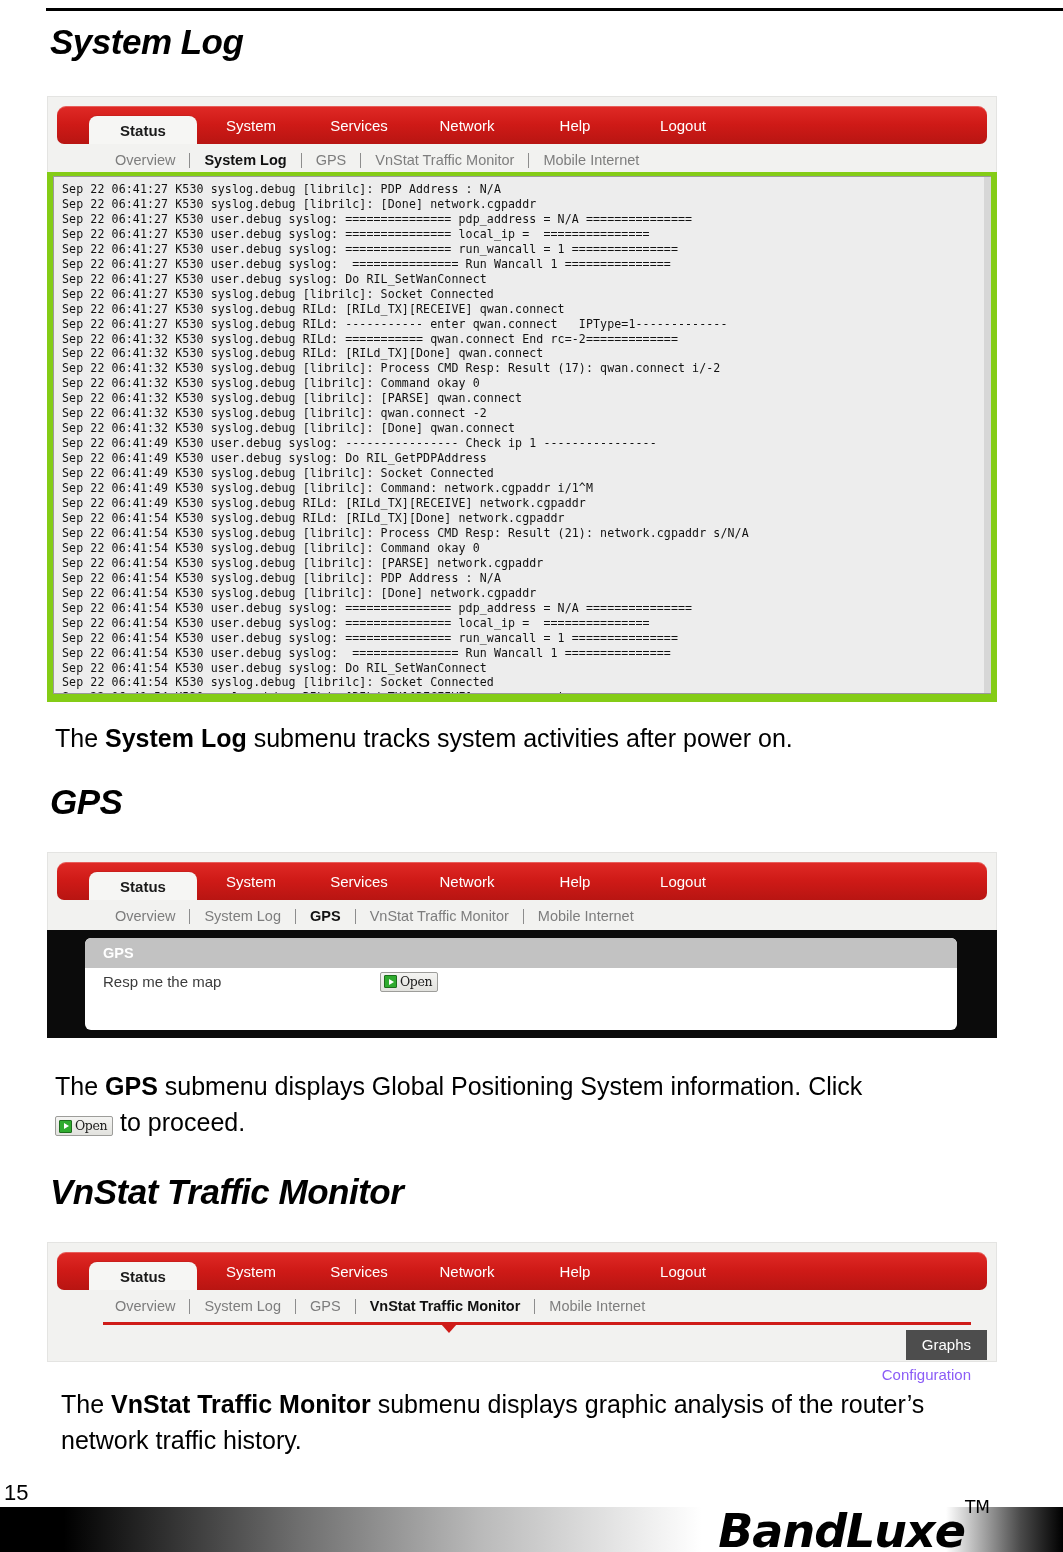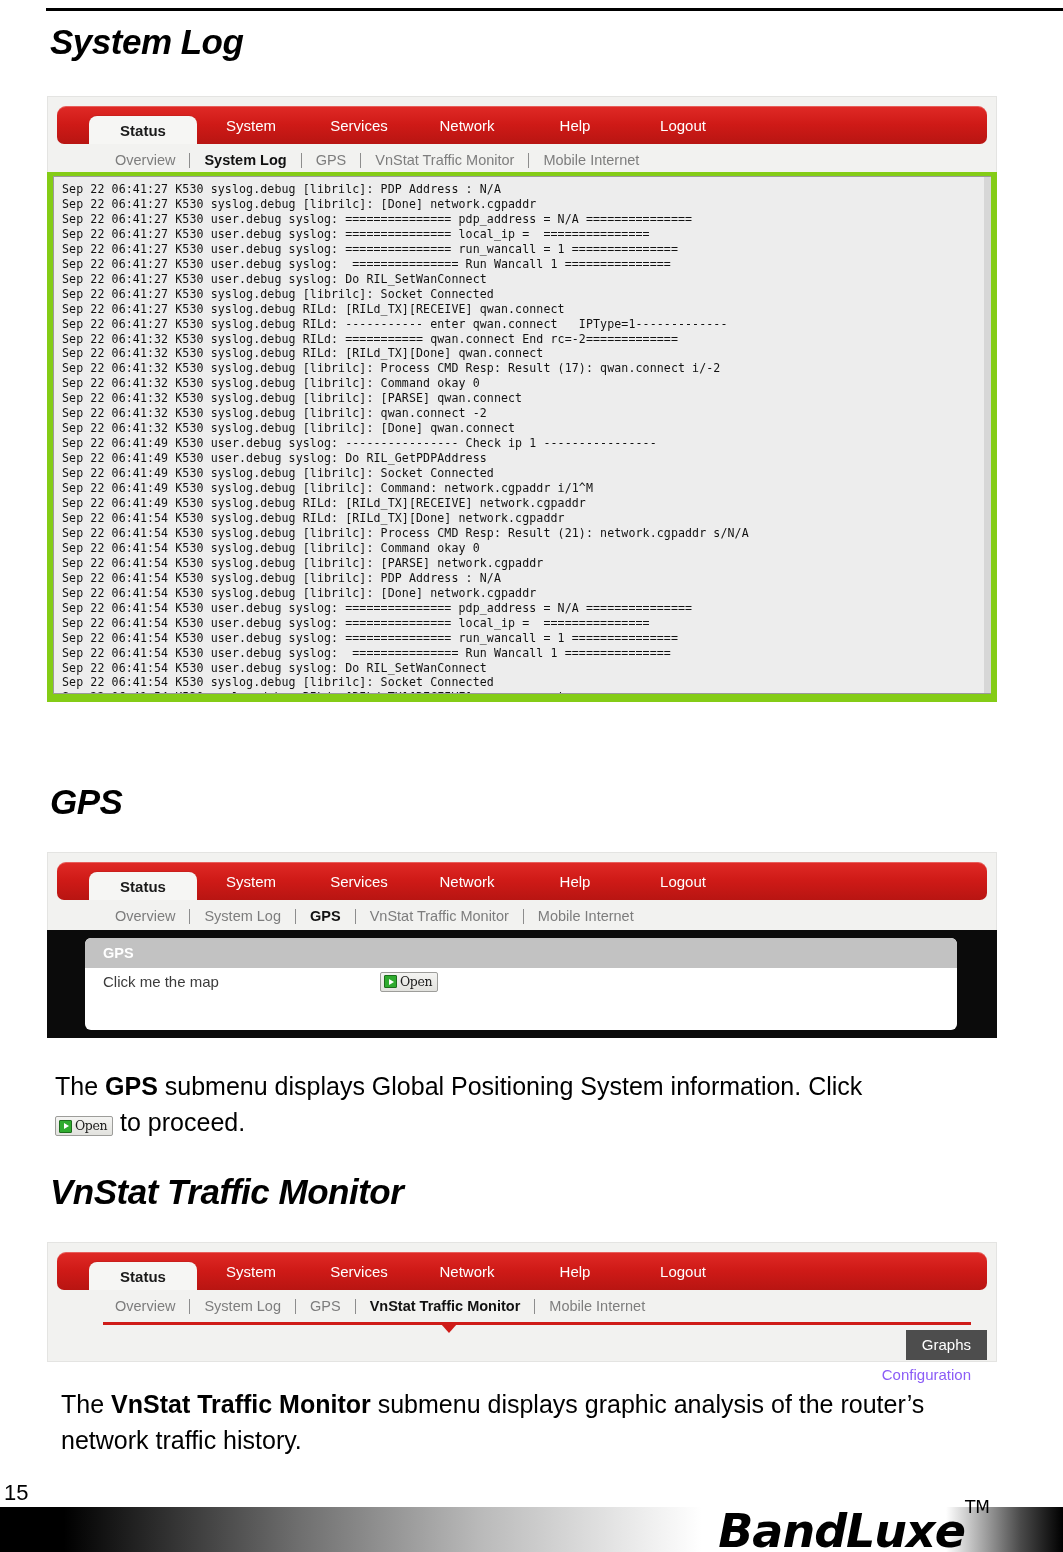--- a/index.html
+++ b/index.html
@@ -325,20 +325,23 @@
 Sep 22 06:41:54 K530 user.debug syslog: =============== run_wancall = 1 ===============
 Sep 22 06:41:54 K530 user.debug syslog:  =============== Run Wancall 1 ===============
 Sep 22 06:41:54 K530 user.debug syslog: Do RIL_SetWanConnect
 Sep 22 06:41:54 K530 syslog.debug [librilc]: Socket Connected
 Sep 22 06:41:54 K530 syslog.debug RILd: [RILd_TX][RECEIVE] qwan.connect
 Sep 22 06:41:54 K530 syslog.debug RILd: =========== enter qwan.connect   IPType=1============</div>
       <div class="log-scroll"></div>
     </div>
   </div>
 
+  <div class="para" style="left:55px; top:720px; width:950px;">
+    <span>The </span><b>System Log</b><span> submenu tracks system activities after power on.</span>
+  </div>
 
   <div class="heading" style="left:50px; top:782px;">GPS</div>
 
   <div class="ui-panel" style="left:47px; top:852px; width:950px; height:80px;">
     <div class="navbar">
       <div class="navbar-inner">
         <div class="nav-tab active">Status</div>
         <div class="nav-tab">System</div>
         <div class="nav-tab">Services</div>
         <div class="nav-tab">Network</div>
@@ -356,21 +359,21 @@
       <span class="submenu-item">VnStat Traffic Monitor</span>
       <span class="submenu-sep"></span>
       <span class="submenu-item">Mobile Internet</span>
     </div>
   </div>
 
   <div class="gps-stage" style="left:47px; top:930px; width:950px; height:108px;">
     <div class="gps-card" style="left:38px; top:8px; width:872px; height:92px;">
       <div class="gps-card-head">GPS</div>
       <div class="gps-row">
-        <span class="lbl">Click me the map</span>
+        <span class="lbl">Resp me the map</span>
         <span class="open-btn">
           <span class="glyph"></span>
           <span class="txt">Open</span>
         </span>
       </div>
     </div>
   </div>
 
   <div class="para" style="left:55px; top:1068px; width:960px;">
     <span>The </span><b>GPS</b><span> submenu displays Global Positioning System information. Click</span><br>

